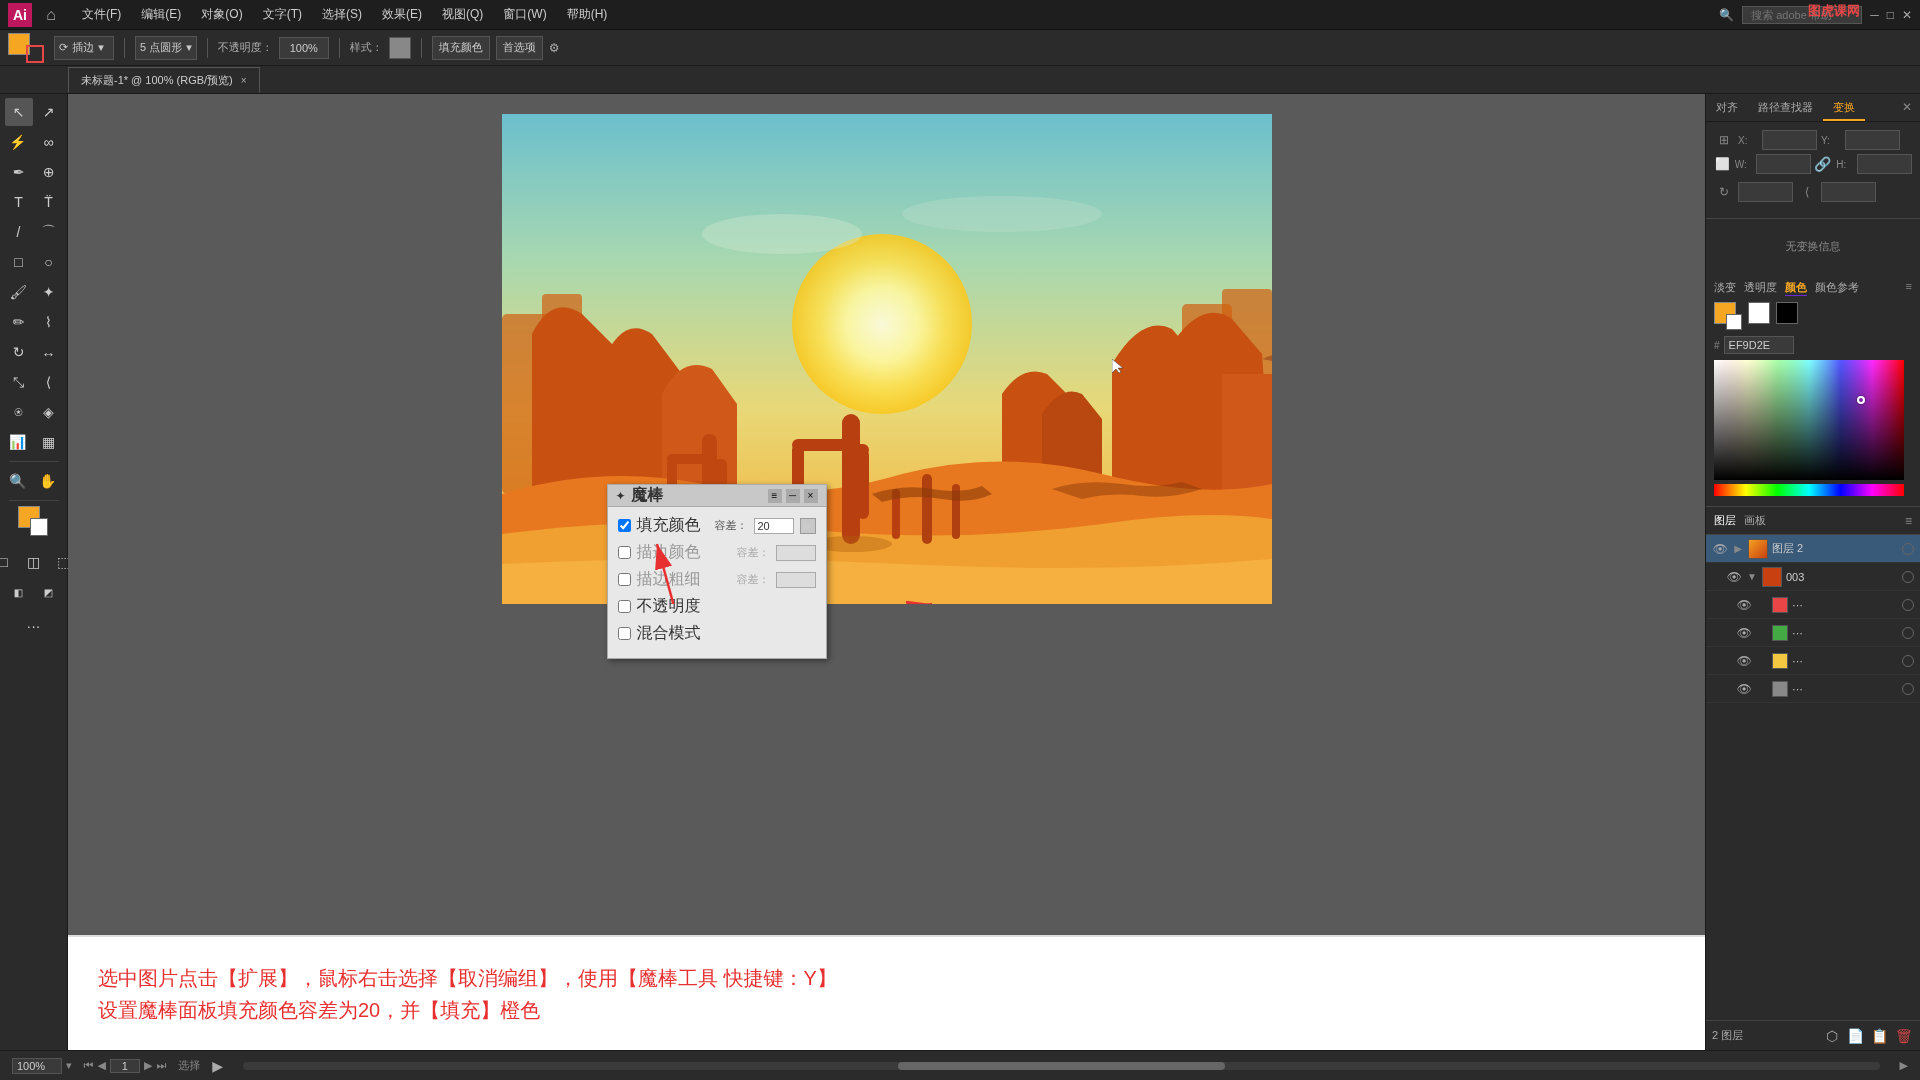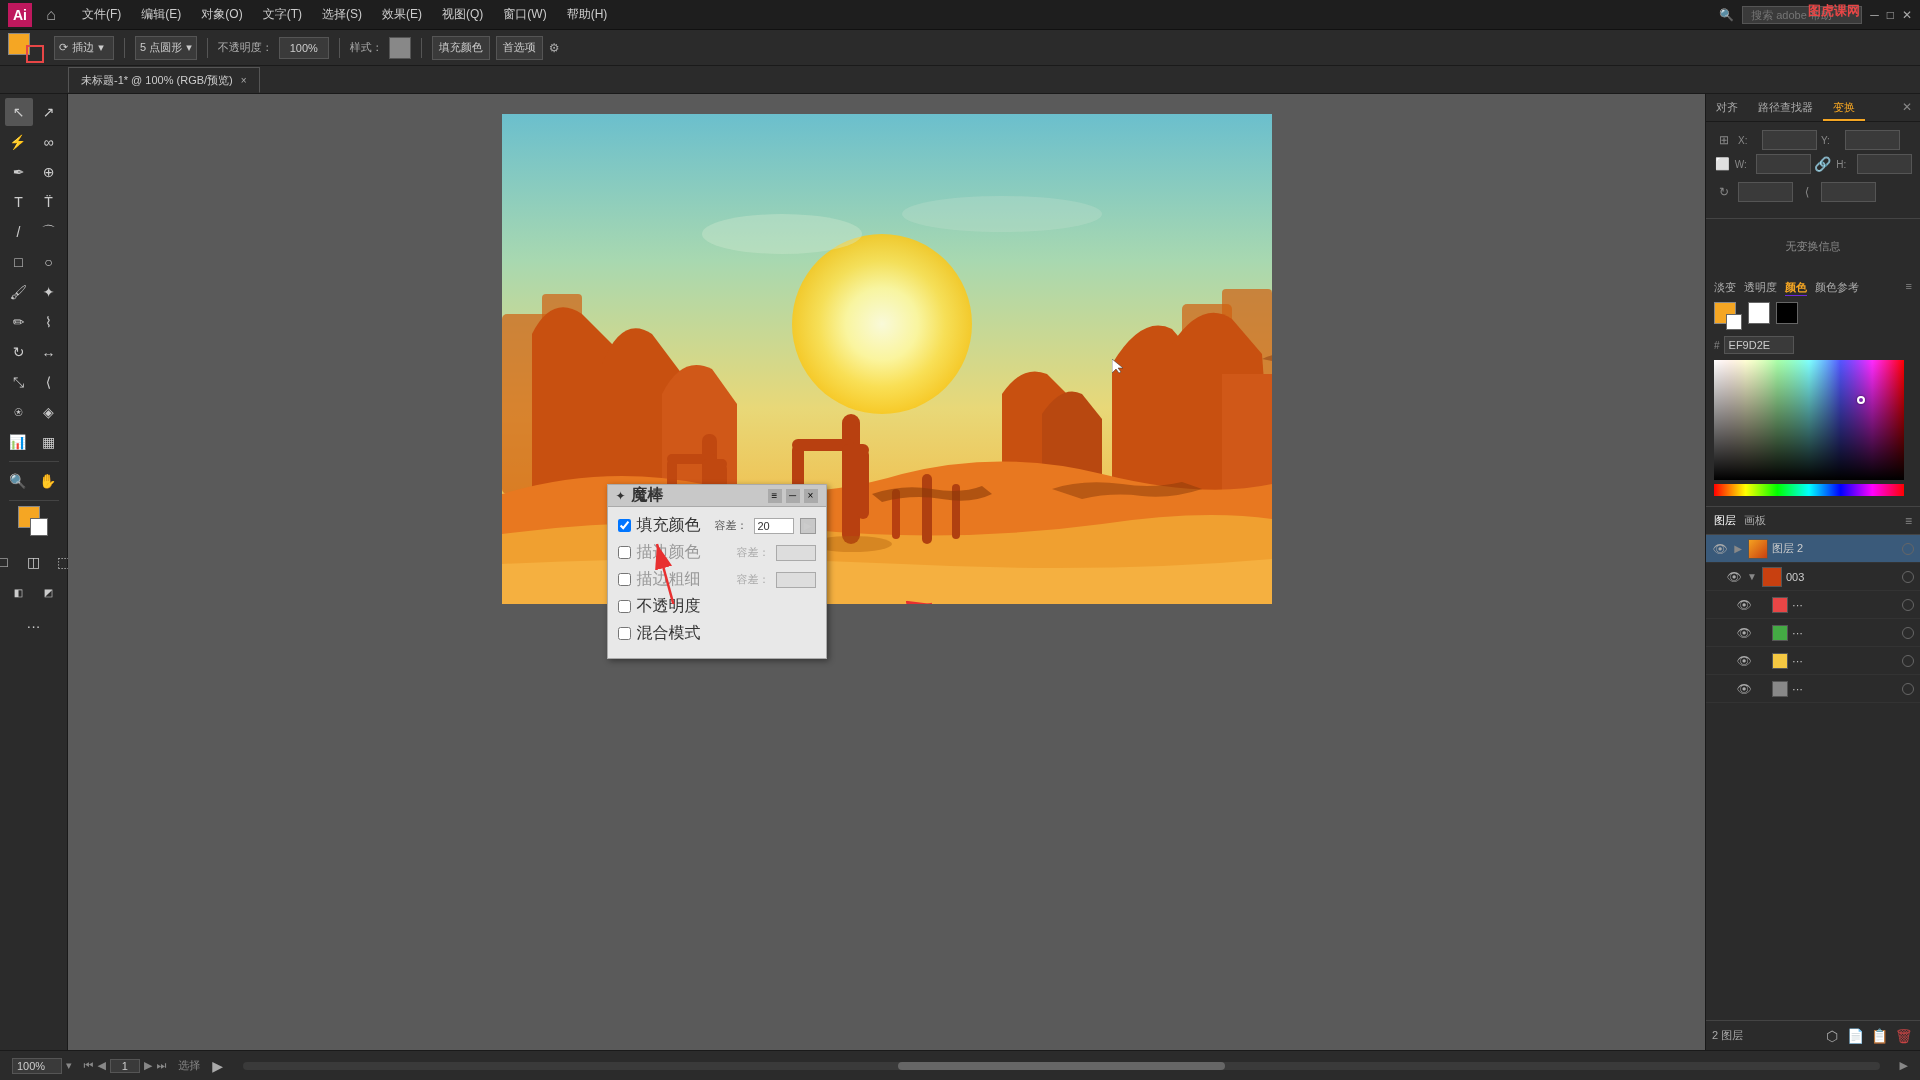--- a/index.html
+++ b/index.html
@@ -778,20 +778,24 @@
             <polygon points="0 0, 10 3.5, 0 7" fill="#e83030"></polygon>
           </marker>
         </defs>
 
         <line x1="185" y1="540" x2="155" y2="430" stroke="#e83030" stroke-width="2.5" marker-end="url(#arrowhead)"></line>
 
         <line x1="290" y1="520" x2="430" y2="490" stroke="#e83030" stroke-width="2.5" marker-end="url(#arrowhead)"></line>
       </svg>
     </div>
 
+    <div id="instruction-area">
+      <div class="instruction-text">选中图片点击【扩展】，鼠标右击选择【取消编组】，使用【魔棒工具 快捷键：Y】</div>
+      <div class="instruction-text">设置魔棒面板填充颜色容差为20，并【填充】橙色</div>
+    </div>
 
   </div>
 
   <div id="right-panel">
 
     <div id="right-panel-tabs">
       <div class="rpanel-tab">对齐</div>
       <div class="rpanel-tab">路径查找器</div>
       <div class="rpanel-tab active">变换</div>
       <div style="margin-left:auto;padding:6px 8px;cursor:pointer;color:#888;">✕</div>

